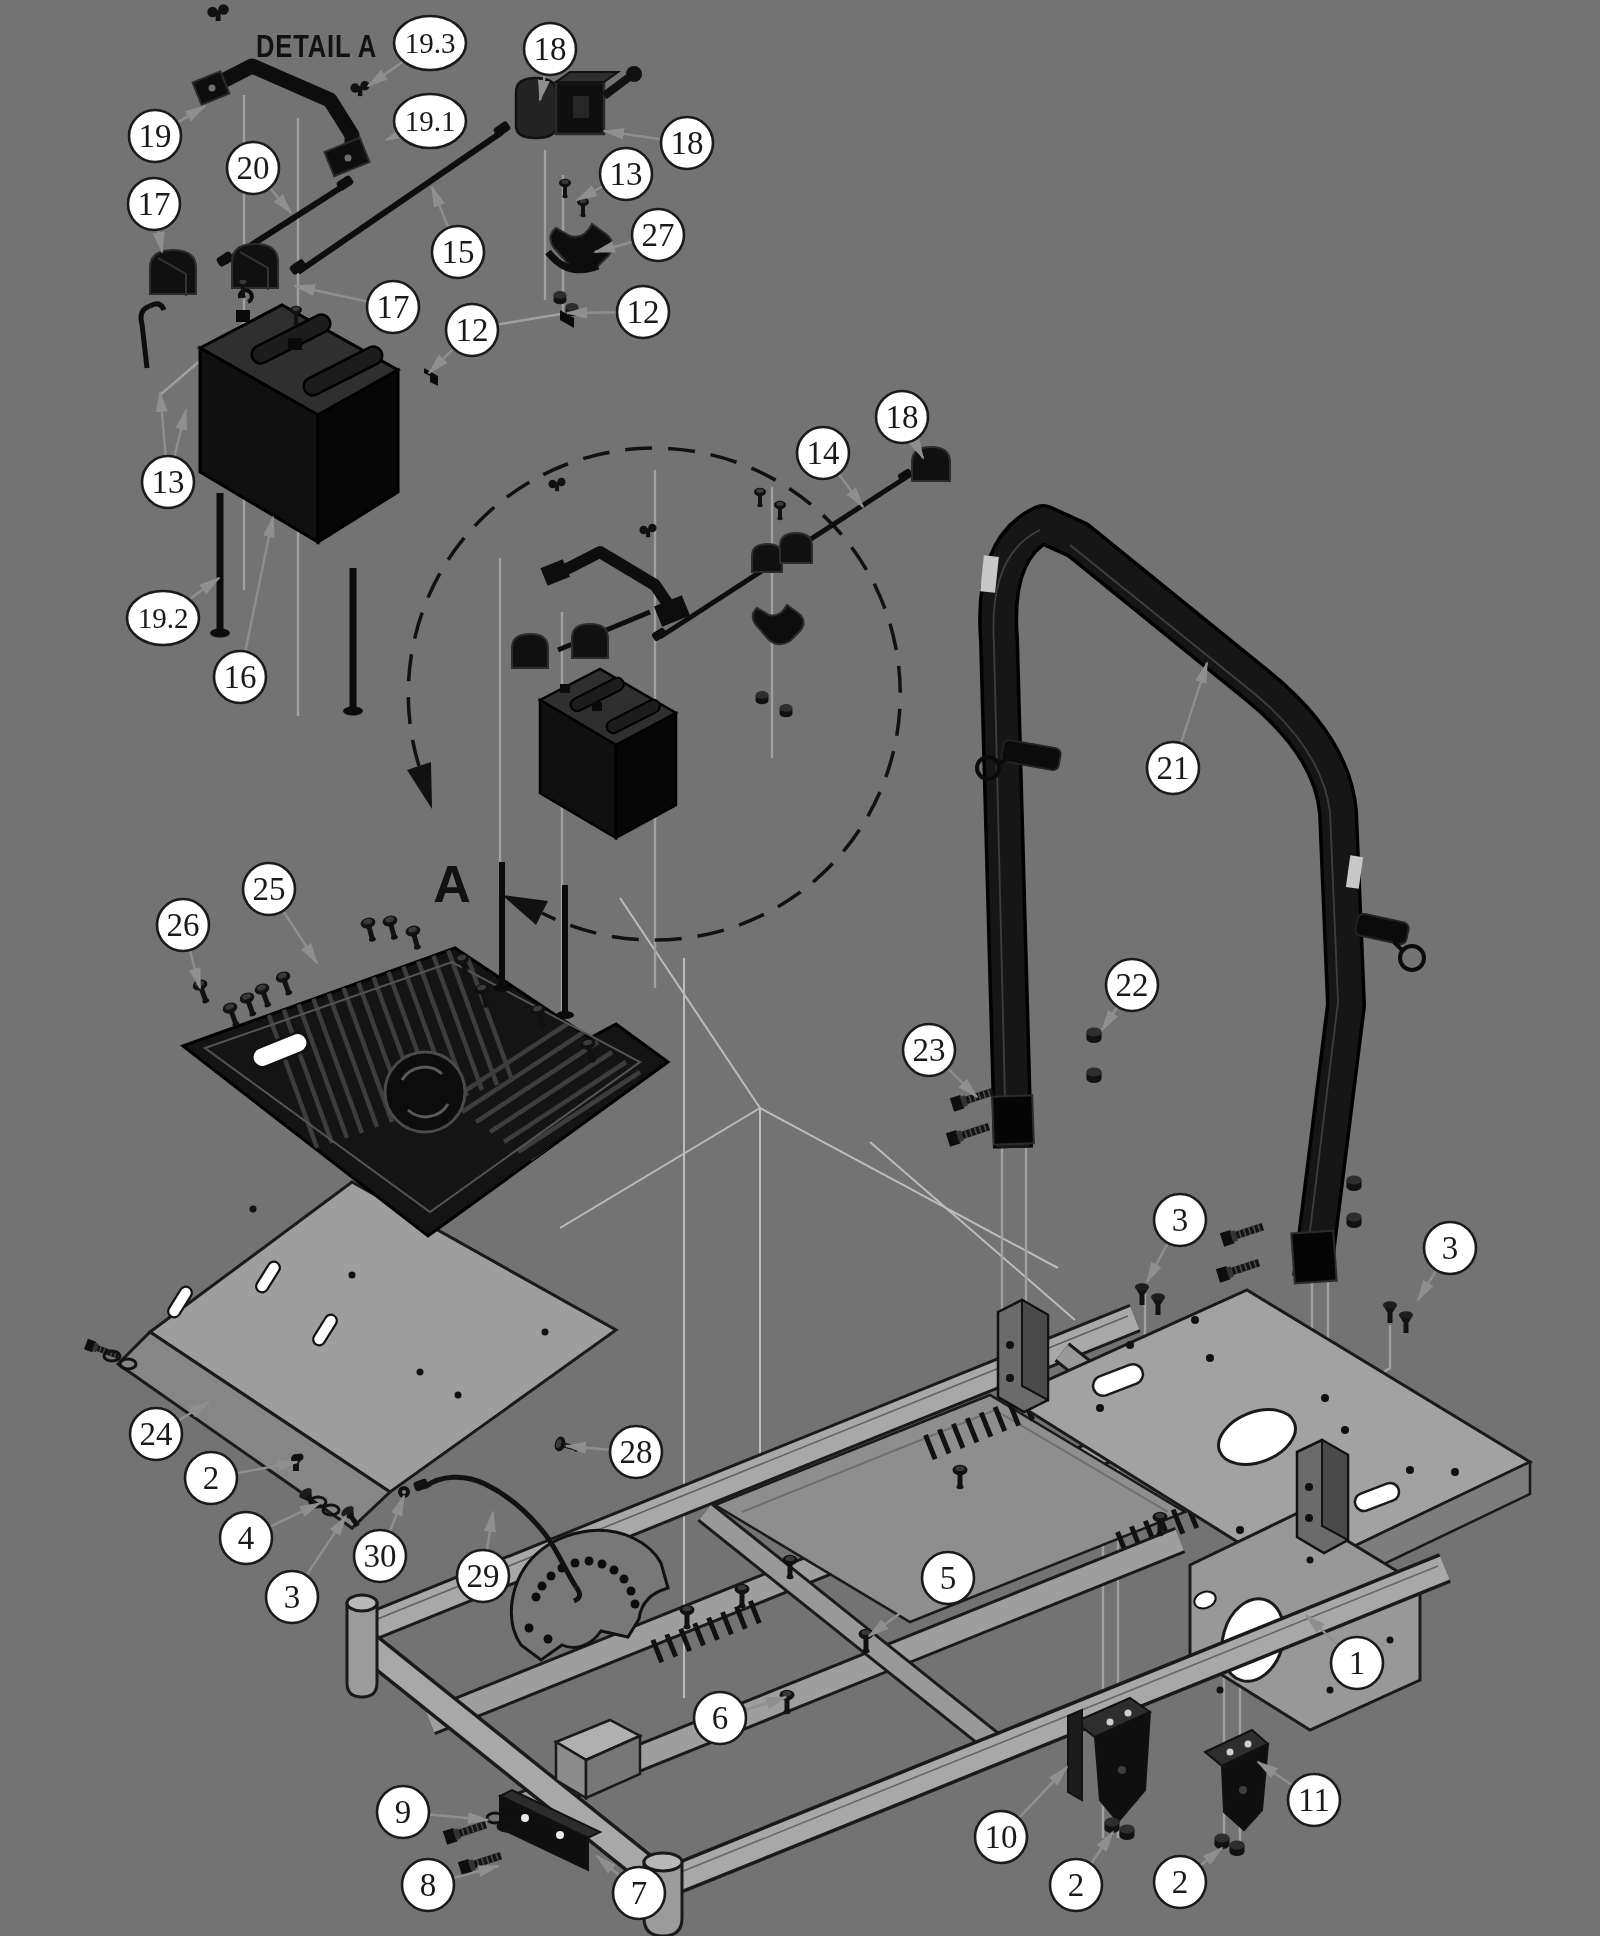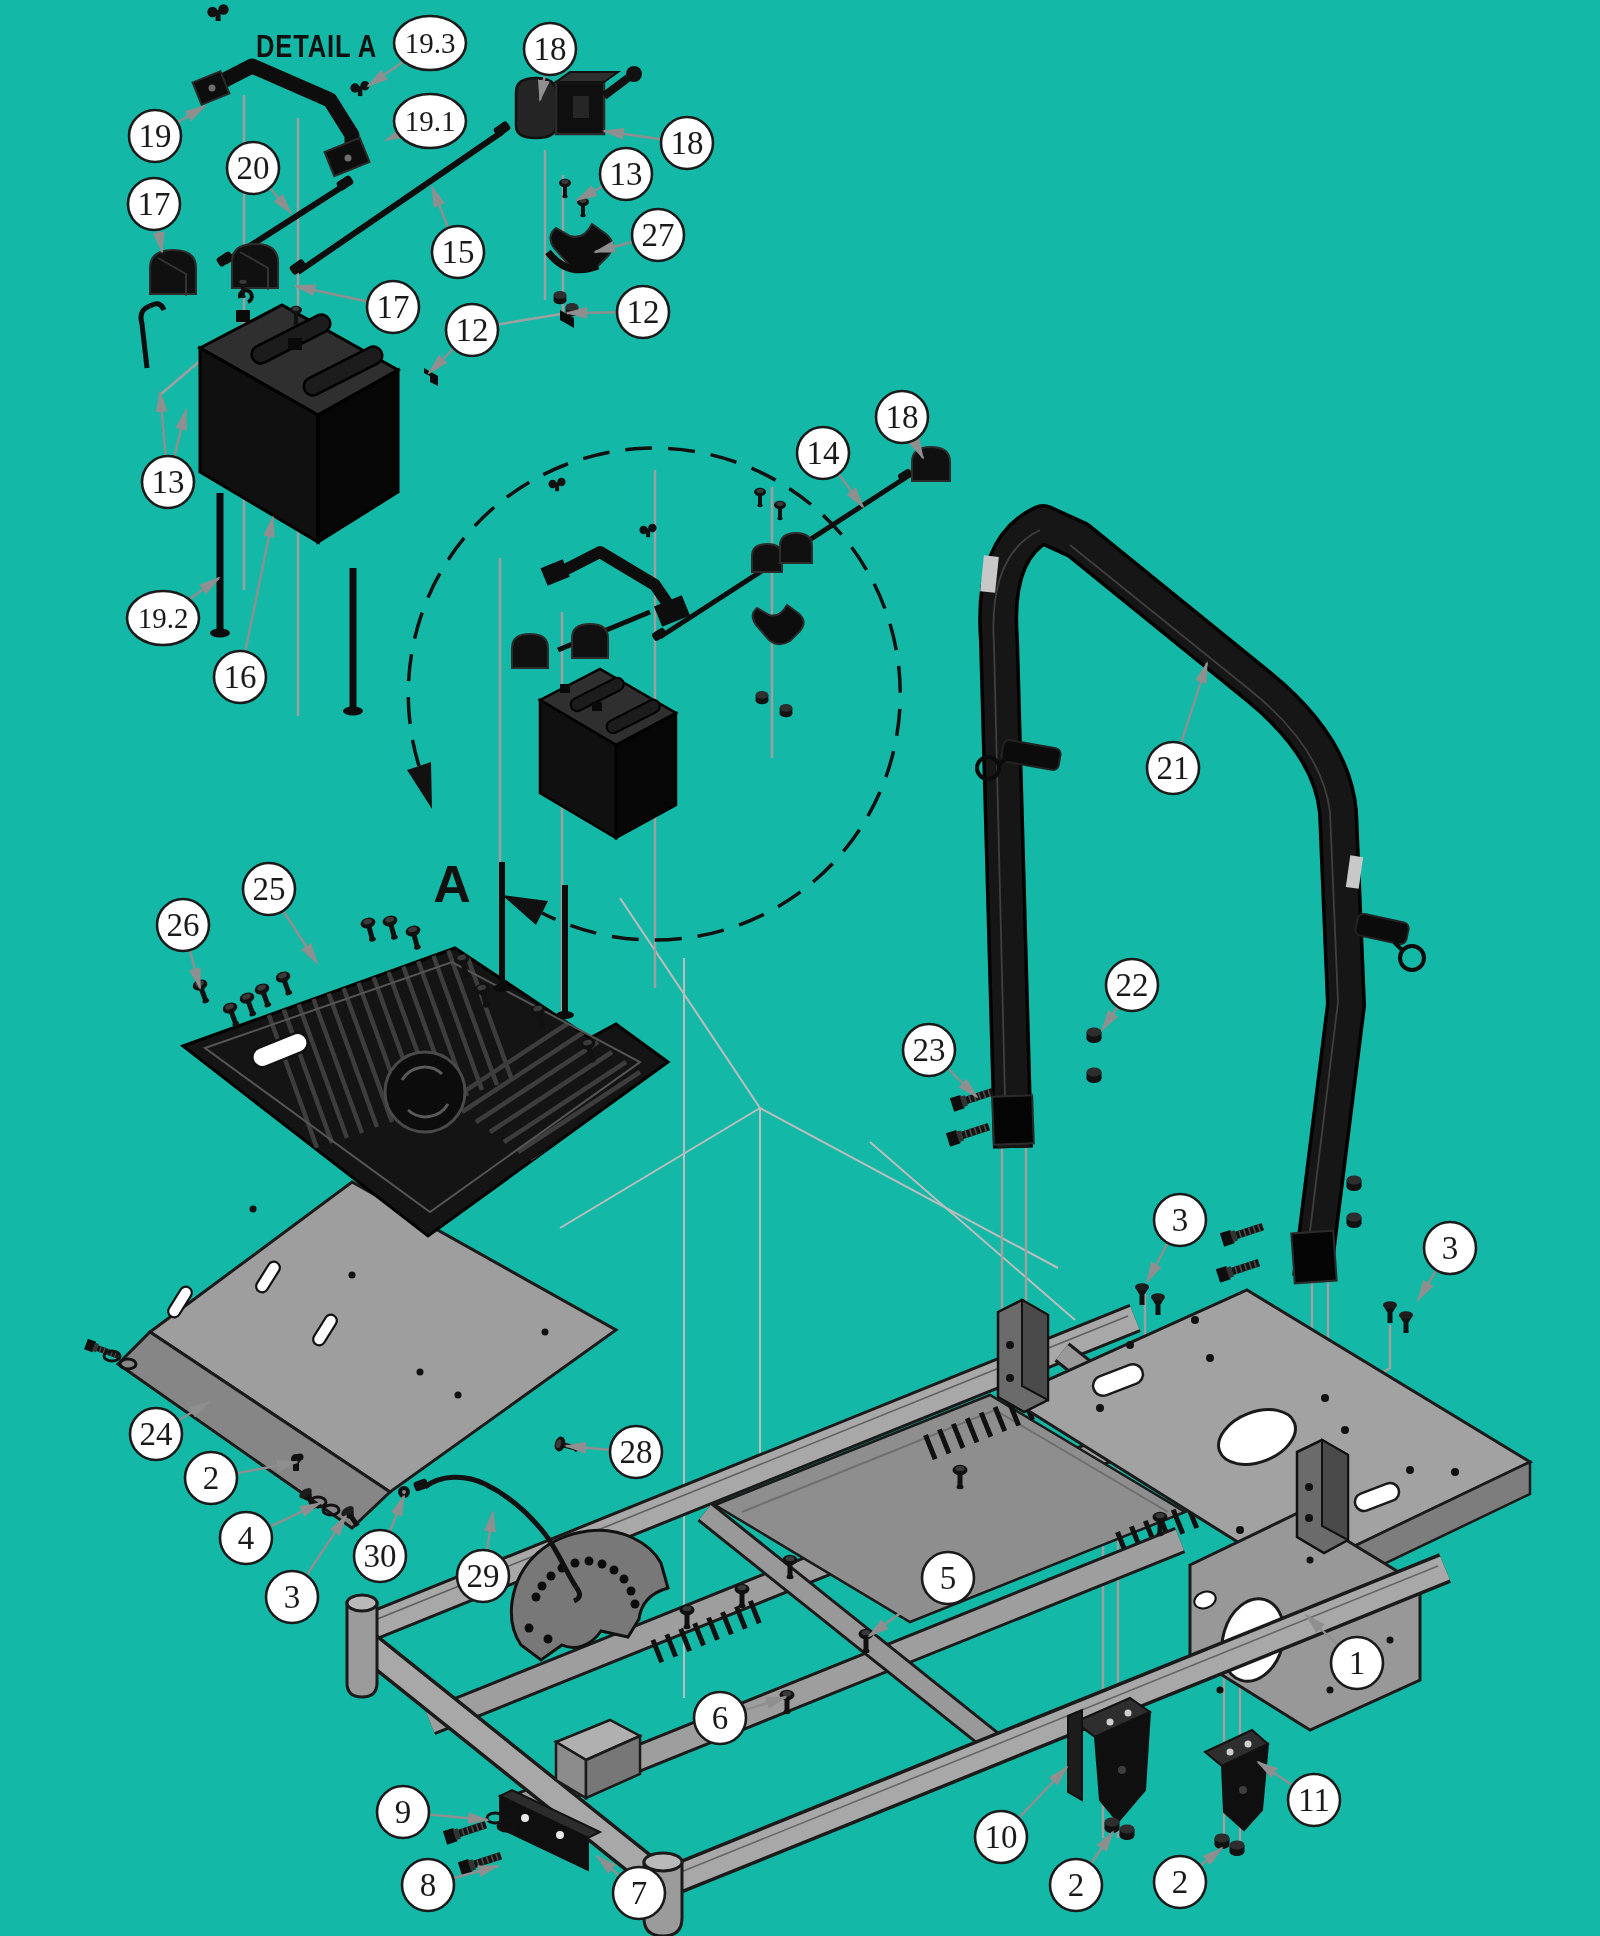--- a/index.html
+++ b/index.html
@@ -1,16 +1,16 @@
 <!DOCTYPE html>
 <html><head>
 <meta charset="utf-8">
 <style>
   html,body{margin:0;padding:0;background:#ffffff;}
-  #stage{position:relative;width:1600px;height:1936px;background:#14b8a6;overflow:hidden;
+  #stage{position:relative;width:1600px;height:1936px;background:#737373;overflow:hidden;
          font-family:"Liberation Sans",sans-serif;}
   svg{display:block;}
   text{user-select:none;}
   .callout-text{font-family:"Liberation Serif","DejaVu Serif",serif;fill:#1a1a1a;}
   .marker-label{font-family:"Liberation Sans","DejaVu Sans",sans-serif;font-weight:bold;fill:#111;}
 </style>
 </head>
 <body>
 
 <div id="stage">

